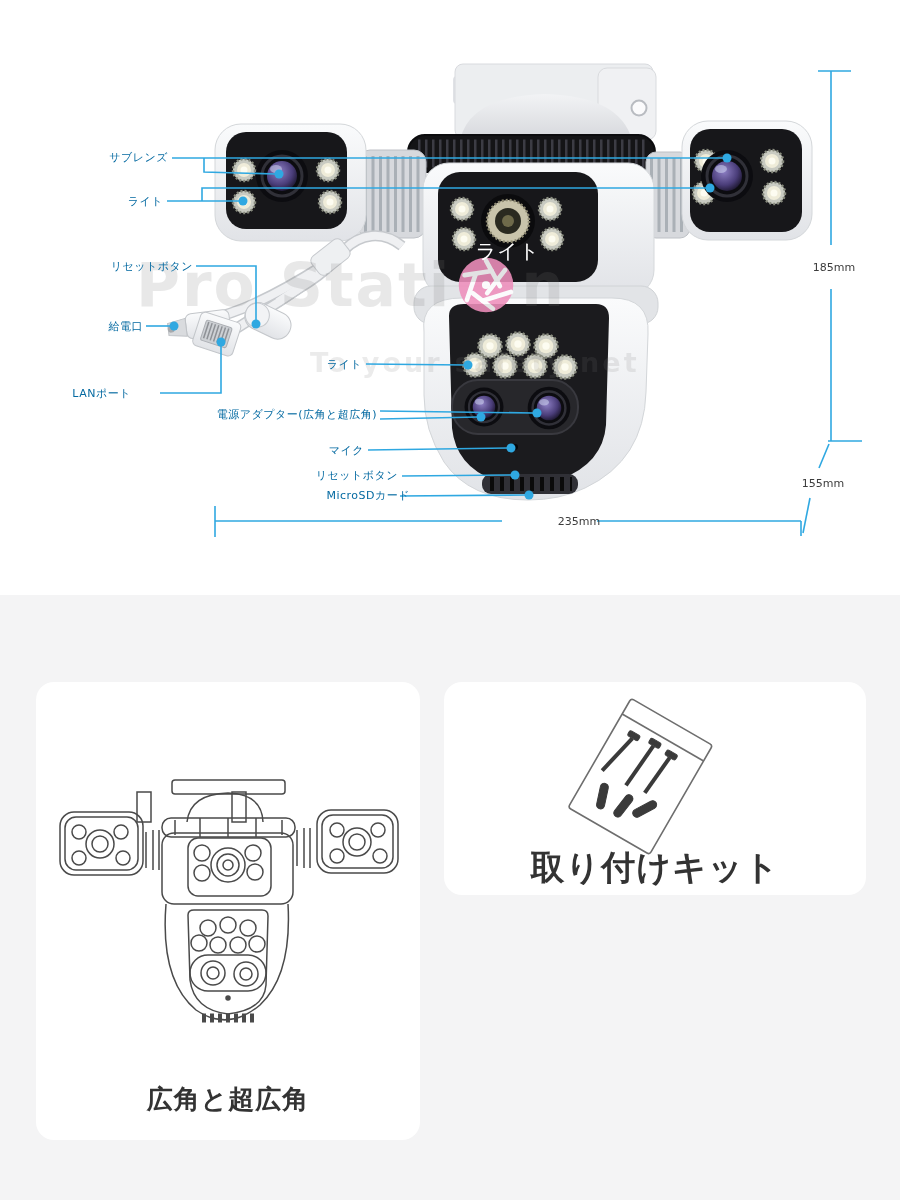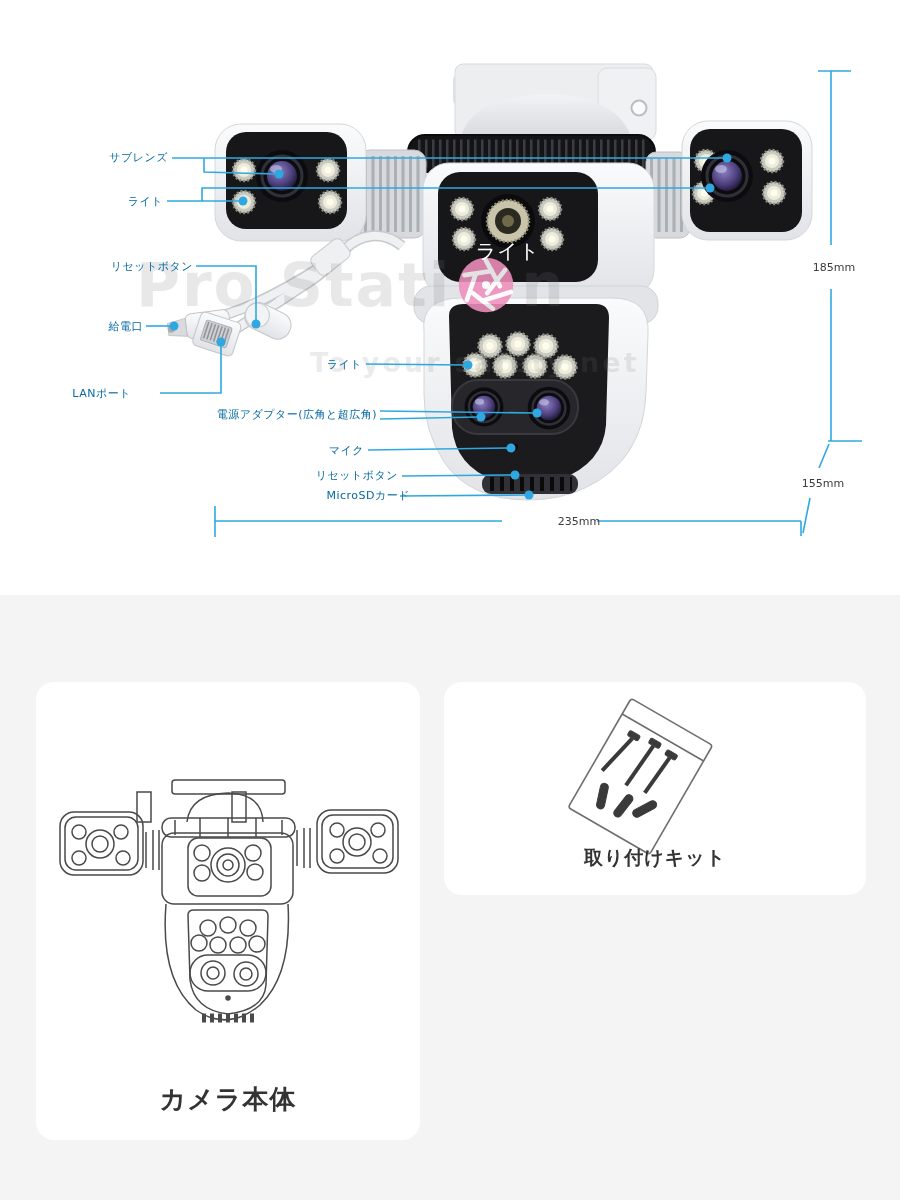--- a/index.html
+++ b/index.html
@@ -305,39 +305,39 @@
           <circle cx="238" cy="945" r="8"></circle>
           <circle cx="257" cy="944" r="8"></circle>
         <rect x="190" y="955" width="76" height="36" rx="18"></rect>
         <circle cx="213" cy="973" r="12"></circle>
           <circle cx="213" cy="973" r="6"></circle>
         <circle cx="246" cy="974" r="12"></circle>
           <circle cx="246" cy="974" r="6"></circle>
         <circle cx="228" cy="998" r="2" fill="#4a4a4a"></circle>
         <line x1="202" y1="1018" x2="256" y2="1018" stroke-width="9" stroke-dasharray="4 4"></line>
       </svg>
-      <div class="card-label" style="top:400px;">カメラ本体</div>
+      <div class="card-label" style="top:400px;">広角と超広角</div>
     </div>
 
     <div class="card" style="left:444px;top:87px;width:422px;height:213px;">
       <svg width="422" height="213" viewBox="444 682 422 213">
         <g transform="rotate(30 636 782)">
           <rect x="590" y="712" width="94" height="126" rx="3" fill="#ffffff" stroke="#6e6e6e" stroke-width="1.6"></rect>
           <line x1="590" y1="730" x2="684" y2="730" stroke="#6e6e6e" stroke-width="1.6"></line>
           <g fill="#3a3a3a" stroke="#3a3a3a">
             <line x1="611" y1="746" x2="601" y2="789" stroke-width="4"></line>
             <rect x="605" y="740" width="12" height="6" rx="2"></rect>
             <line x1="633" y1="742" x2="629" y2="790" stroke-width="4"></line>
             <rect x="627" y="736" width="12" height="6" rx="2"></rect>
             <line x1="653" y1="744" x2="649" y2="787" stroke-width="4"></line>
             <rect x="647" y="738" width="12" height="6" rx="2"></rect>
             <rect x="610" y="798" width="8" height="26" rx="4" transform="rotate(-18 614 811)"></rect>
             <rect x="633" y="796" width="8" height="26" rx="4" transform="rotate(8 637 809)"></rect>
             <rect x="653" y="788" width="8" height="26" rx="4" transform="rotate(32 657 801)"></rect>
           </g>
         </g>
       </svg>
-      <div class="card-label" style="top:163px;font-size:19px;">取り付けキット</div>
+      <div class="card-label" style="top:163px;font-size:34px;">取り付けキット</div>
     </div>
 
 
   </div>
 </div>
 
 </body></html>

